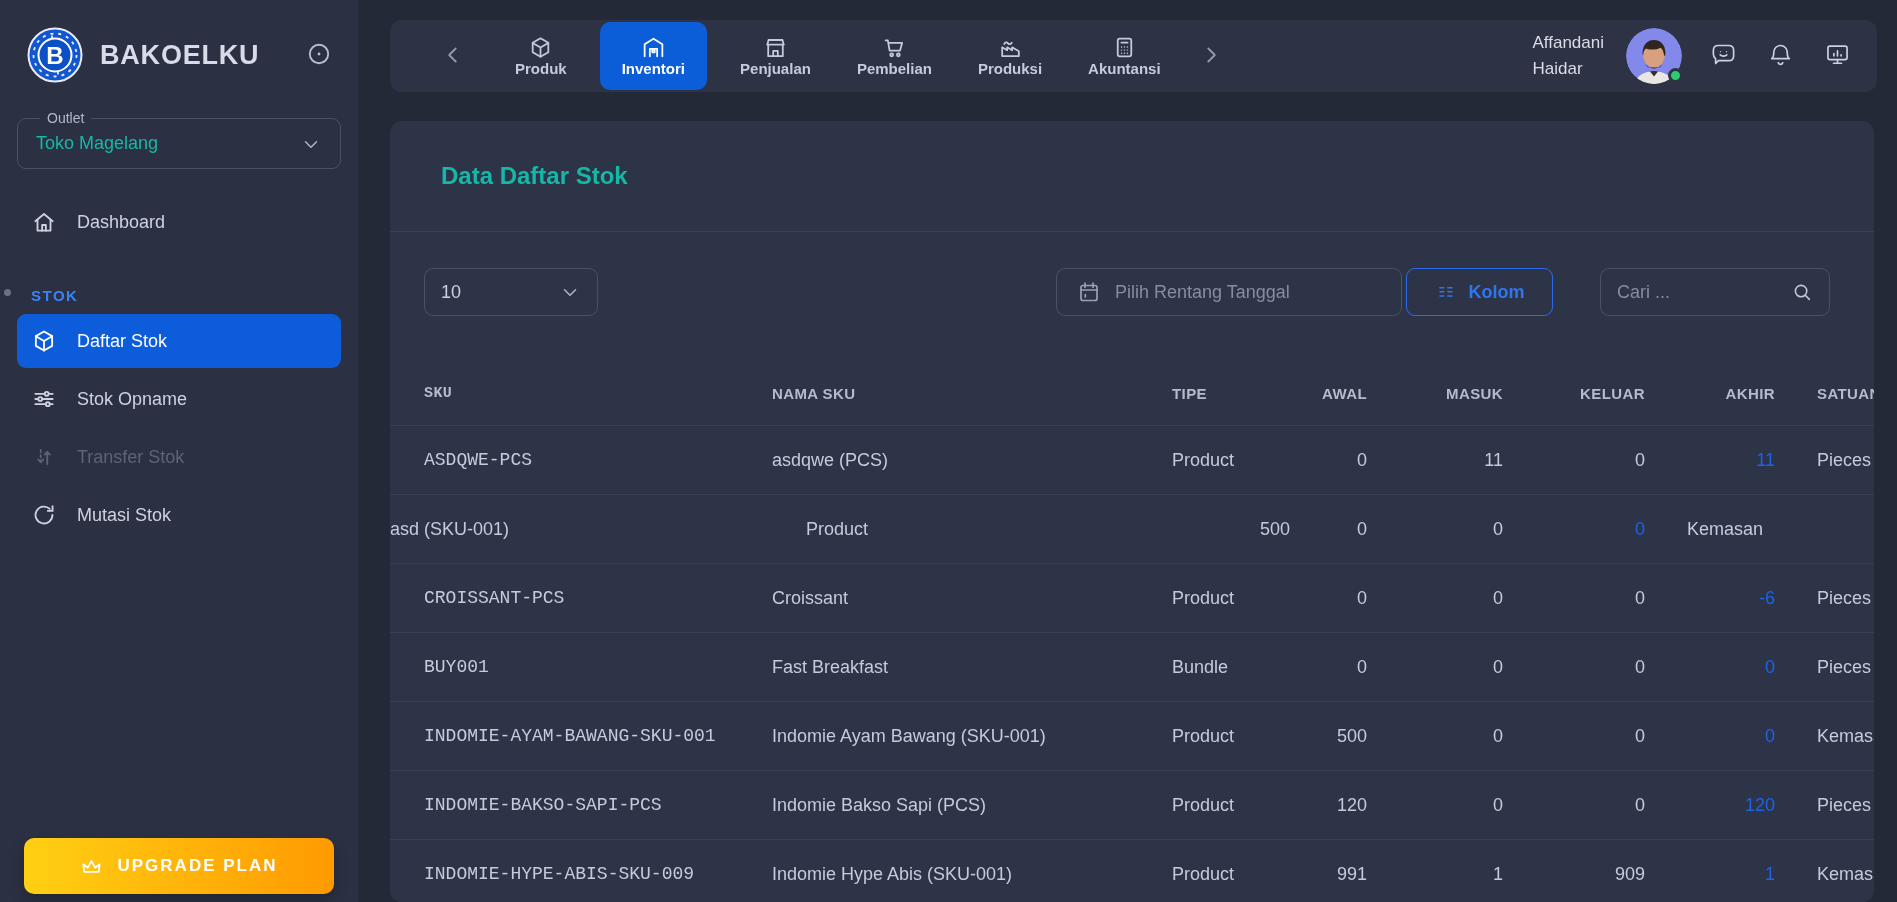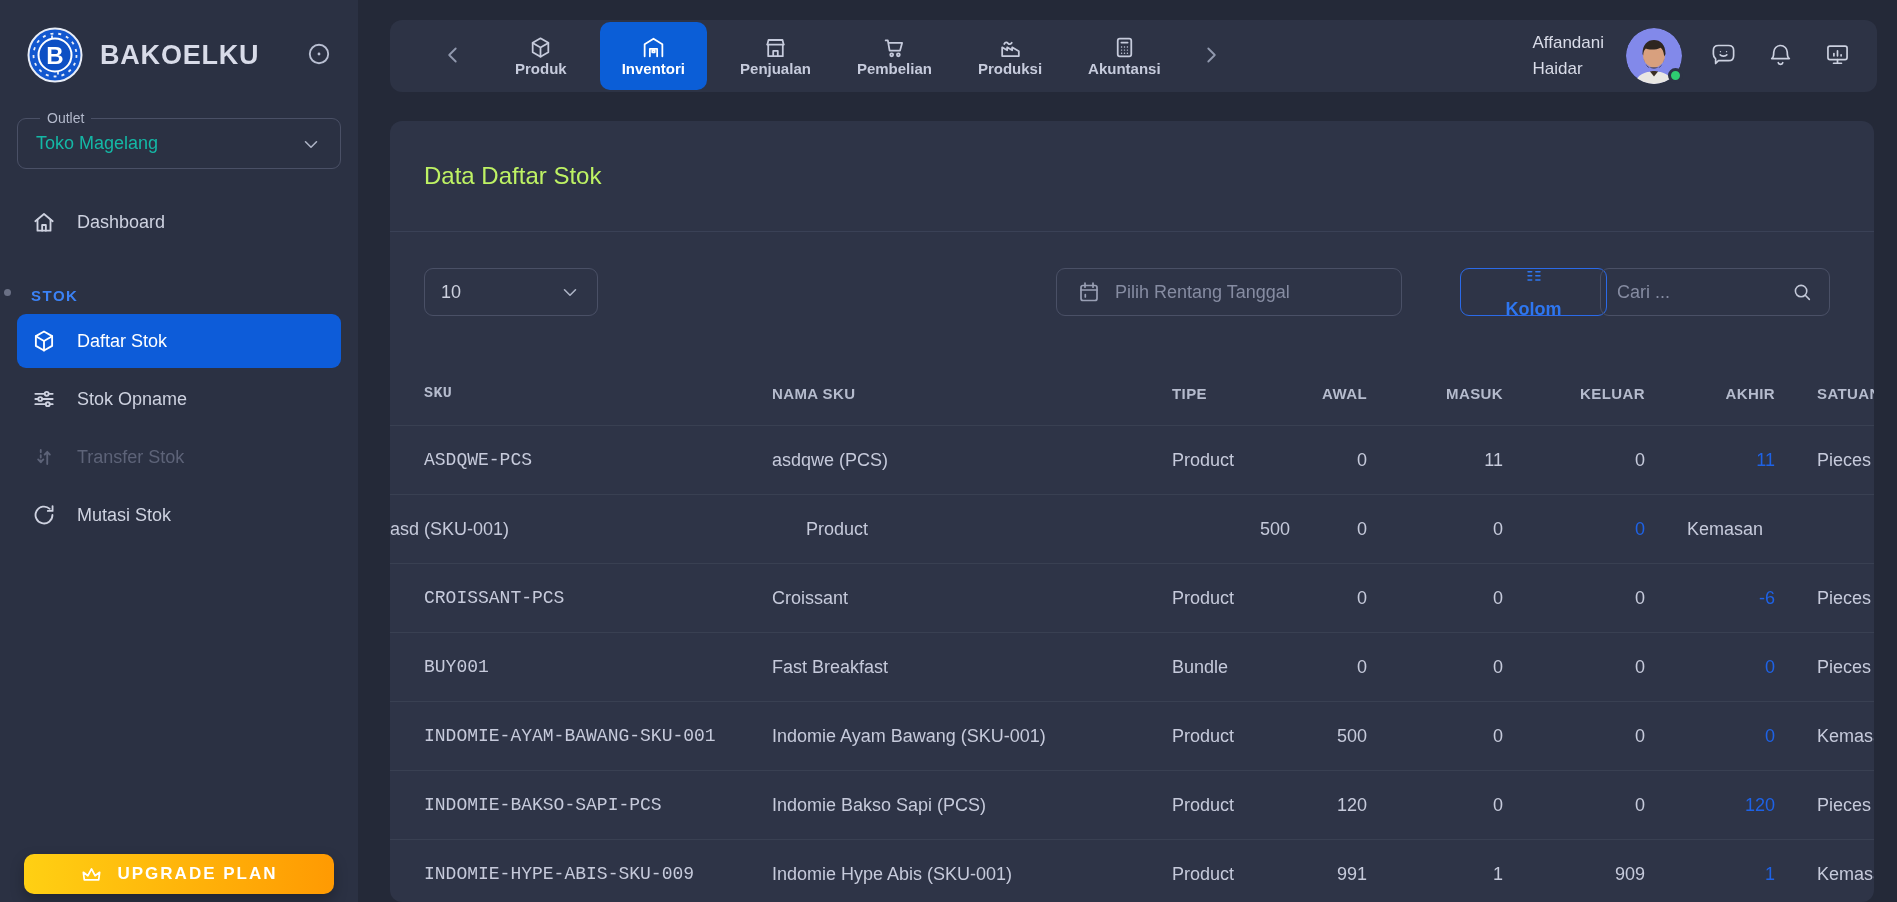--- a/index.html
+++ b/index.html
@@ -28,21 +28,21 @@
                padding:0 14px; border-radius:9px; font-size:18px; color:#ced2e0;
                background:none; border:none; cursor:pointer; width:324px; text-align:left;
                font-family:inherit; }
   .side-item.dashboard { margin-top:26px; }
   .side-item.active { background:#0d5cd9; color:#ffffff; }
   .side-item.disabled { color:#5d6378; }
   .section-label { margin:38px 0 10px 31px; font-size:15px; font-weight:700;
                    letter-spacing:1.5px; color:#3b82f6; }
   .side-bullet { position:absolute; left:4px; top:289px; width:7px; height:7px;
                  border-radius:50%; background:#6a7085; }
-  .upgrade-btn { position:absolute; left:24px; right:24px; bottom:8px; height:40px;
+  .upgrade-btn { position:absolute; left:24px; right:24px; bottom:8px; height:56px;
                  border:none; border-radius:10px; display:flex; align-items:center; justify-content:center;
                  gap:14px; background:linear-gradient(90deg,#ffd013,#ff9a02);
                  color:#ffffff; font-size:17px; font-weight:700; letter-spacing:2px;
                  cursor:pointer; font-family:inherit; box-shadow:0 6px 14px rgba(0,0,0,.25); }
   .upgrade-btn .icon { width:23px; height:23px; stroke-width:1.8; }
 
   
   .topnav { position:absolute; left:390px; top:20px; width:1487px; height:72px;
             background:#2d3345; border-radius:12px; display:flex; align-items:center;
             padding:0 26px; }
@@ -61,31 +61,31 @@
   .status-dot { position:absolute; right:-1px; bottom:1px; width:15px; height:15px;
                 border-radius:50%; background:#2ecc71; border:3px solid #2d3345; }
   .nav-icon-btn { background:none; border:none; color:#ccd1e0; cursor:pointer; margin-left:30px; }
   .nav-icon-btn .icon { width:27px; height:27px; stroke-width:1.5; }
 
   
   .card { position:absolute; left:390px; top:121px; width:1484px; height:781px;
           background:#2e3447; border-radius:12px; overflow:hidden; }
   .card-header { height:111px; display:flex; align-items:center; padding:0 34px;
                  border-bottom:1px solid #3a4156; }
-  .card-title { font-size:24px; font-weight:400; color:#bef264; }
+  .card-title { font-size:24px; font-weight:700; color:#14b8a6;margin-left:17px; }
   .controls { position:relative; height:48px; margin-top:36px; }
   .ctrl { position:absolute; top:0; height:48px; border:1px solid #4a5066; border-radius:9px;
           display:flex; align-items:center; background:transparent; }
   .pagesize { left:34px; width:174px; padding:0 16px; cursor:pointer; }
   .pagesize span { font-size:18px; color:#ccd0de; }
   .pagesize .icon { margin-left:auto; width:22px; height:22px; color:#aeb4c6; }
   .datepicker { left:666px; width:346px; padding:0 20px; gap:14px; cursor:pointer; }
   .datepicker .icon { width:24px; height:24px; color:#9aa0b5; }
-  .kolom { left:1070px; width:147px; border-color:#2b6ae8; color:#2e76f0; justify-content:center;
-           gap:12px; font-size:18px; font-weight:600; cursor:pointer; font-family:inherit;flex-direction:column; }
+  .kolom { left:1016px; width:147px; border-color:#2b6ae8; color:#2e76f0; justify-content:center;
+           gap:12px; font-size:18px; font-weight:600; cursor:pointer; font-family:inherit; }
   .kolom .icon { width:22px; height:22px; }
   .searchbox { left:1210px; width:230px; padding:0 16px; gap:10px; }
   .ctrl input { flex:1; min-width:0; background:transparent; border:none; outline:none;
                 font-size:18px; color:#d6d9e6; font-family:inherit; }
   .ctrl input::placeholder { color:#868ca2; }
   .searchbox .icon { width:22px; height:22px; color:#c3c8d8; }
 
   
   .table { width:1845px; }
   .thead,.tr { display:grid; grid-template-columns:382px 366px 152px 77px 136px 142px 130px 460px;

